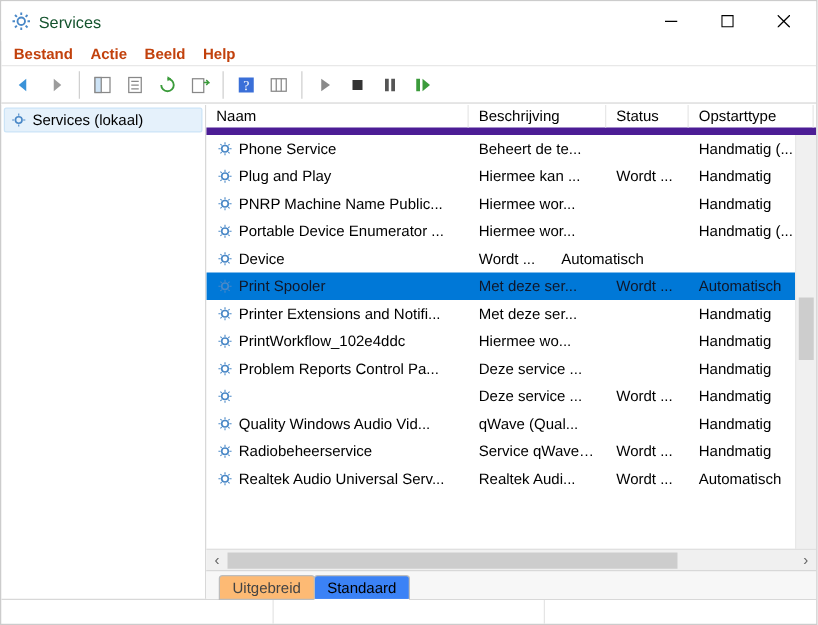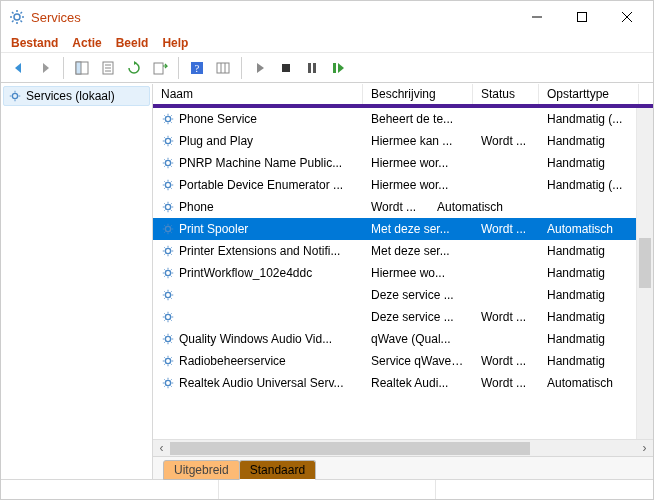--- a/index.html
+++ b/index.html
@@ -16,21 +16,21 @@
   .titlebar {
     height: 32px;
     display: flex;
     align-items: center;
     padding: 0 4px 0 8px;
     background: #fff;
   }
   .titlebar .gear {
     width: 16px; height: 16px; margin-right: 6px;
   }
-  .titlebar .title { flex: 0 0 auto; font-size: 13px; color: #c2410c; }
+  .titlebar .title { flex: 0 0 auto; font-size: 13px; color: #14532d; }
   .titlebar .spacer { flex: 1; }
   .win-btn {
     width: 45px; height: 28px;
     display: flex; align-items: center; justify-content: center;
     color: #222;
   }
   .menubar {
     height: 20px;
     display: flex;
     align-items: center;
@@ -55,21 +55,21 @@
     display:flex; align-items:center; justify-content:center;
     border-radius: 2px;
   }
   .tsep { width: 1px; height: 22px; background: #d0d0d0; margin: 0 4px; }
   .body {
     display: flex;
     height: calc(500px - 32px - 20px - 30px - 22px);
     border-top: 1px solid #fff;
   }
   .sidebar {
-    width: 152px;
+    width: 164px;
     border-right: 1px solid #d8d8d8;
     padding: 2px;
     text-align: right;
   }
   .side-node {
     display:flex; align-items:center; gap:4px;
     padding: 2px 4px;
     background: #e5f1fb;
     border: 1px solid #cce4f7;
     border-radius: 2px;
@@ -84,21 +84,21 @@
   .grid-wrap {
     flex: 1;
     overflow: hidden;
     position: relative;
     border-bottom: 1px solid #d8d8d8;
   }
   .grid-header {
     display: flex;
     height: 24px;
     background: #fff;
-    border-bottom: 4px solid #4c1d95;
+    border-bottom: 6px solid #4c1d95;
     align-items: flex-end;
     font-size: 12px;
     color: #000;
   }
   .col { padding: 0 8px; overflow:hidden; white-space:nowrap; text-overflow:ellipsis; border-right: 1px solid transparent; }
   .col.h { border-right: 1px solid #e8e8e8; height:100%; display:flex; align-items:center; }
   .c-name { width: 210px; }
   .c-desc { width: 110px; }
   .c-status { width: 66px; }
   .c-start { width: 100px; }
@@ -107,21 +107,21 @@
     height: calc(100% - 24px - 17px);
   }
   .row {
     display: flex;
     height: 22px;
     align-items: center;
     font-size: 12px;
     color: #000;
   }
   .row .col.c-name { display:flex; align-items:center; gap:4px; }
-  .row.selected { background: #0078d7; color: #ffffff; }
+  .row.selected { background: #0078d7; color: #0f172a; }
   .hscroll {
     height: 17px;
     background: #f0f0f0;
     border-top: 1px solid #e0e0e0;
     display:flex; align-items:center;
     position: relative;
   }
   .hscroll .thumb {
     position: absolute; left: 17px; top: 2px; height: 13px;
     width: 360px; background: #cdcdcd; border-radius: 0;
@@ -149,21 +149,21 @@
     border-top-left-radius: 3px;
     border-top-right-radius: 3px;
     background: #fdba74;
     margin-right: -1px;
     position: relative;
     top: 1px;
     color: #444;
     cursor: default;
   }
   .tab.active {
-    background: #a16207;
+    background: #3b82f6;
     border-bottom-color: #fff;
     color: #000;
   }
   .statusbar {
     height: 22px;
     border-top: 1px solid #d8d8d8;
     display:flex;
   }
   .status-cell { flex:1; border-right: 1px solid #e5e5e5; }
   .status-cell:last-child { border-right:none; }
@@ -419,21 +419,21 @@
                     <line x1="8" y1="12" x2="8" y2="14"></line>
                     <line x1="2" y1="8" x2="4" y2="8"></line>
                     <line x1="12" y1="8" x2="14" y2="8"></line>
                     <line x1="3.8" y1="3.8" x2="5" y2="5"></line>
                     <line x1="11" y1="11" x2="12.2" y2="12.2"></line>
                     <line x1="3.8" y1="12.2" x2="5" y2="11"></line>
                     <line x1="11" y1="5" x2="12.2" y2="3.8"></line>
                   </g>
                 </svg>
               </span>
-              <span>Phone</span>
+              <span>Device</span>
             </div>
             <div class="col c-status">Wordt ...</div>
             <div class="col c-start">Automatisch</div>
           </div>
           <div class="row selected">
             <div class="col c-name">
               <span>
                 <svg width="14" height="14" viewBox="0 0 16 16">
                   <circle cx="8" cy="8" r="3" fill="none" stroke="#4a88c7" stroke-width="1.5"></circle>
                   <g stroke="#4a88c7" stroke-width="1">
@@ -510,20 +510,21 @@
                     <line x1="8" y1="12" x2="8" y2="14"></line>
                     <line x1="2" y1="8" x2="4" y2="8"></line>
                     <line x1="12" y1="8" x2="14" y2="8"></line>
                     <line x1="3.8" y1="3.8" x2="5" y2="5"></line>
                     <line x1="11" y1="11" x2="12.2" y2="12.2"></line>
                     <line x1="3.8" y1="12.2" x2="5" y2="11"></line>
                     <line x1="11" y1="5" x2="12.2" y2="3.8"></line>
                   </g>
                 </svg>
               </span>
+              <span>Problem Reports Control Pa...</span>
             </div>
             <div class="col c-desc">Deze service ...</div>
             <div class="col c-status"></div>
             <div class="col c-start">Handmatig</div>
           </div>
           <div class="row">
             <div class="col c-name">
               <span>
                 <svg width="14" height="14" viewBox="0 0 16 16">
                   <circle cx="8" cy="8" r="3" fill="none" stroke="#4a88c7" stroke-width="1.5"></circle>

